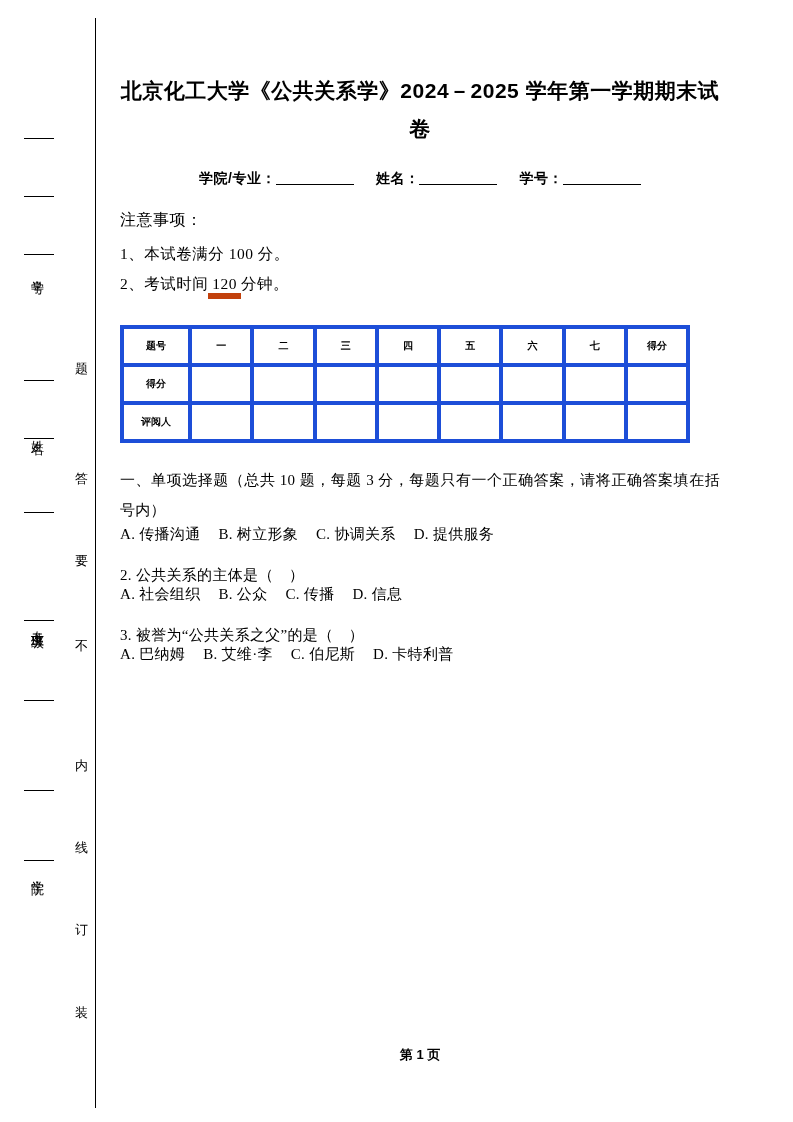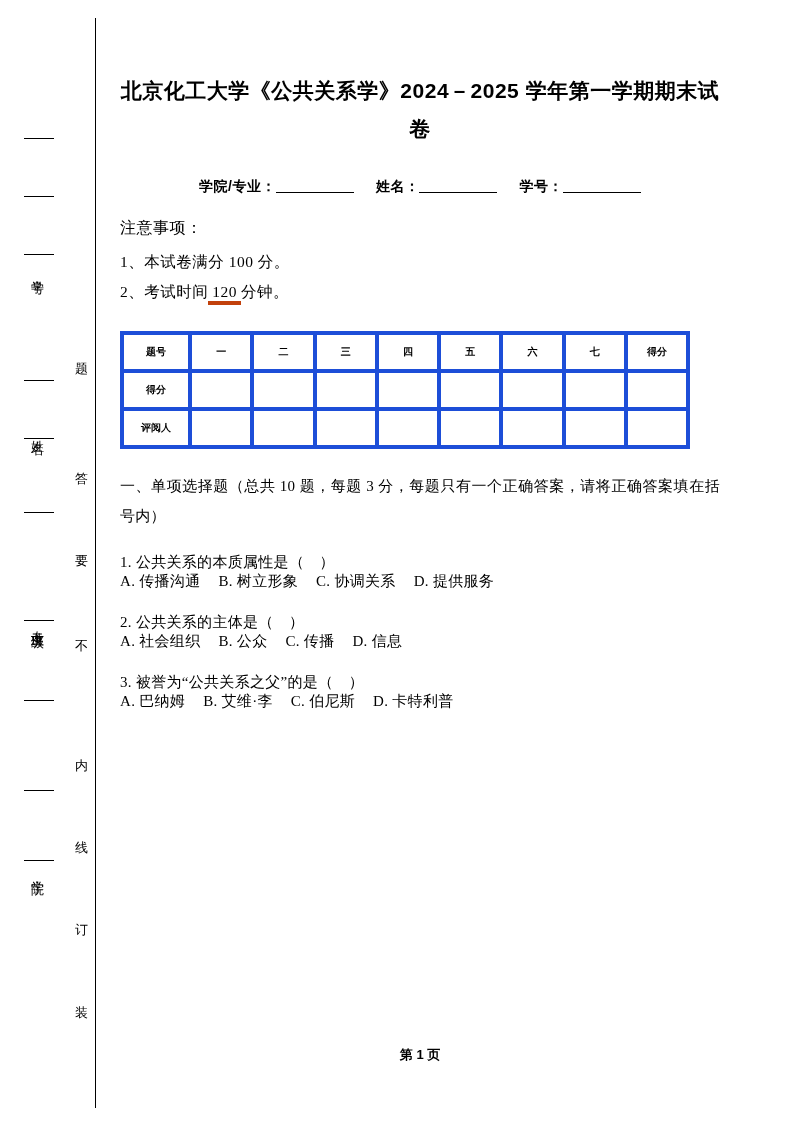--- a/index.html
+++ b/index.html
@@ -68,21 +68,21 @@
     padding-top: 72px;
     font-family: "Liberation Sans", "DejaVu Sans", sans-serif;
     font-size: 21px;
     font-weight: bold;
     line-height: 38px;
     text-align: center;
     letter-spacing: 0.5px;
   }
 
   .idline {
-    margin-top: 30px;
+    margin-top: 22px;
     text-align: center;
     font-family: "Liberation Sans", "DejaVu Sans", sans-serif;
     font-size: 14px;
     font-weight: bold;
     letter-spacing: 0.5px;
   }
   .idline .blank {
     display: inline-block;
     border-bottom: 1px solid #000;
     width: 78px;
@@ -97,21 +97,21 @@
     line-height: 30px;
     letter-spacing: 0.5px;
   }
   .notice-item {
     margin-top: 9px;
     font-size: 15.5px;
     letter-spacing: 0.5px;
   }
   .ul-blank {
     display: inline-block;
-    border-bottom: 4px solid #c2410c;
+    border-bottom: 6px solid #c2410c;
     padding: 0 4px;
   }
 
   
   table.score {
     margin-top: 26px;
     border-collapse: collapse;
     width: 570px;
     table-layout: fixed;
   }
@@ -238,21 +238,20 @@
       <td class="empty"></td>
       <td class="empty"></td>
       <td class="empty"></td>
       <td class="empty"></td>
     </tr>
   </tbody>
     </table>
 
   <div class="section-head">一、单项选择题（总共 10 题，每题 3 分，每题只有一个正确答案，请将正确答案填在括号内）</div>
 
-  <div class="q-stem">1. 公共关系的本质属性是（　）</div>
   <div class="q-opts">
     <span class="opt">A. 传播沟通</span><span class="opt">B. 树立形象</span><span class="opt">C. 协调关系</span><span class="opt">D. 提供服务</span>
   </div>
 
   <div class="q-stem">2. 公共关系的主体是（　）</div>
   <div class="q-opts">
     <span class="opt">A. 社会组织</span><span class="opt">B. 公众</span><span class="opt">C. 传播</span><span class="opt">D. 信息</span>
   </div>
 
   <div class="q-stem">3. 被誉为“公共关系之父”的是（　）</div>

